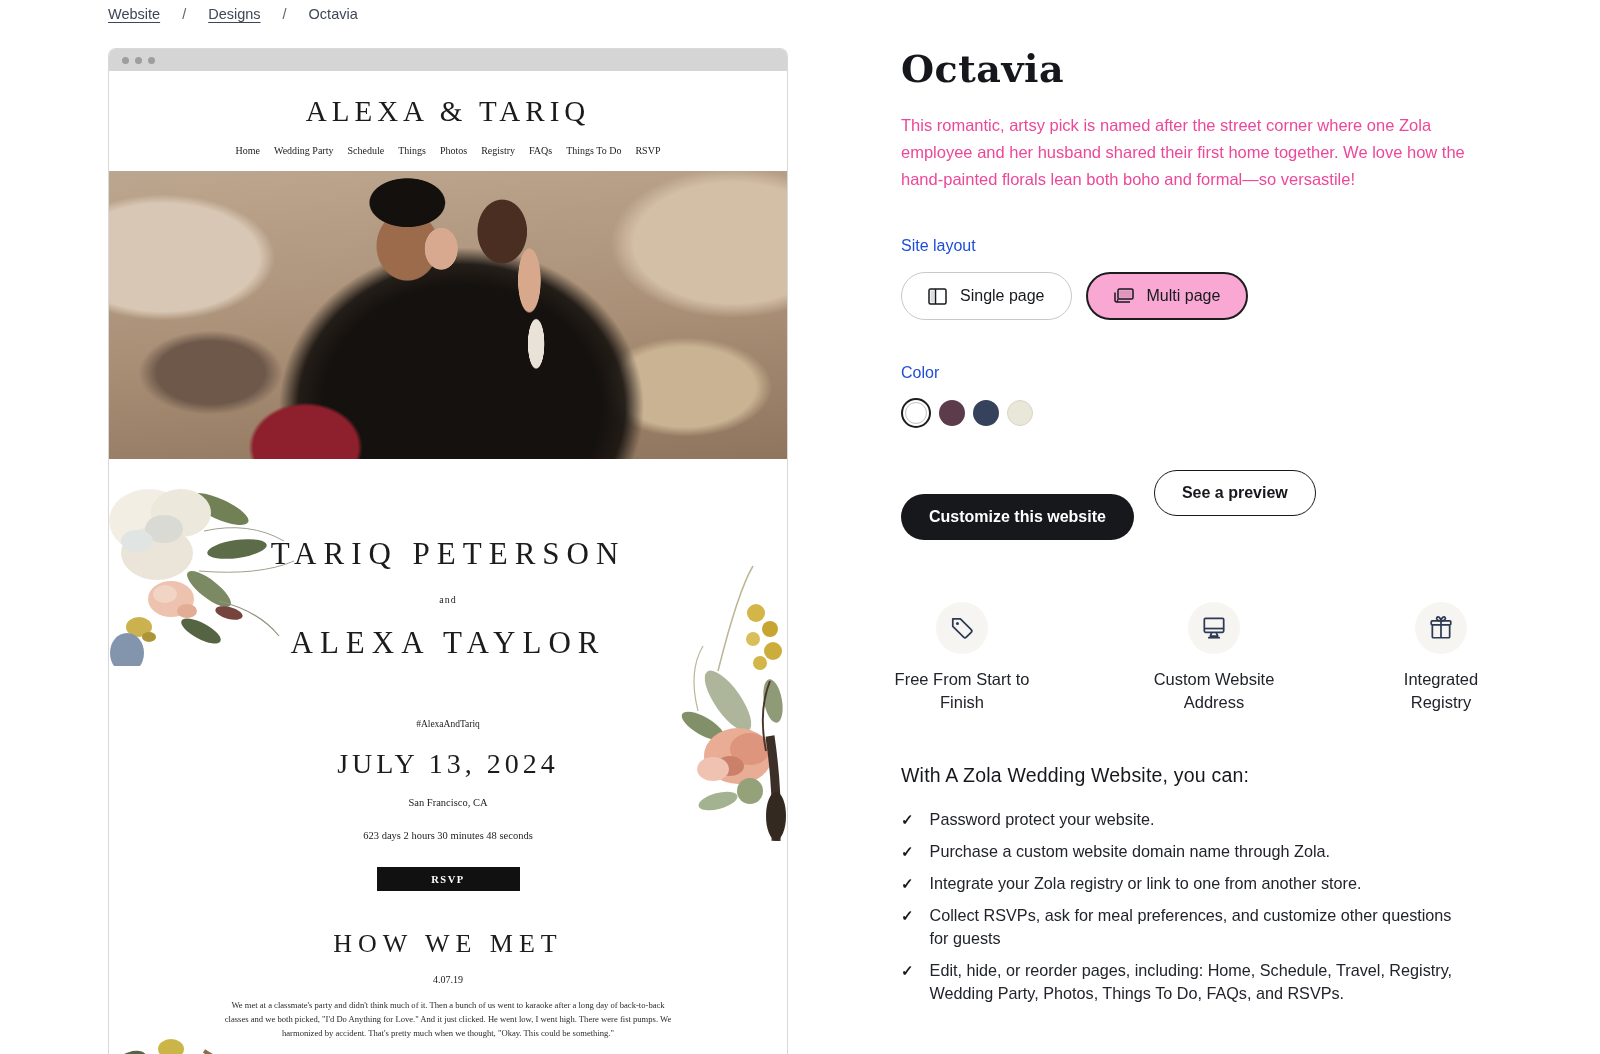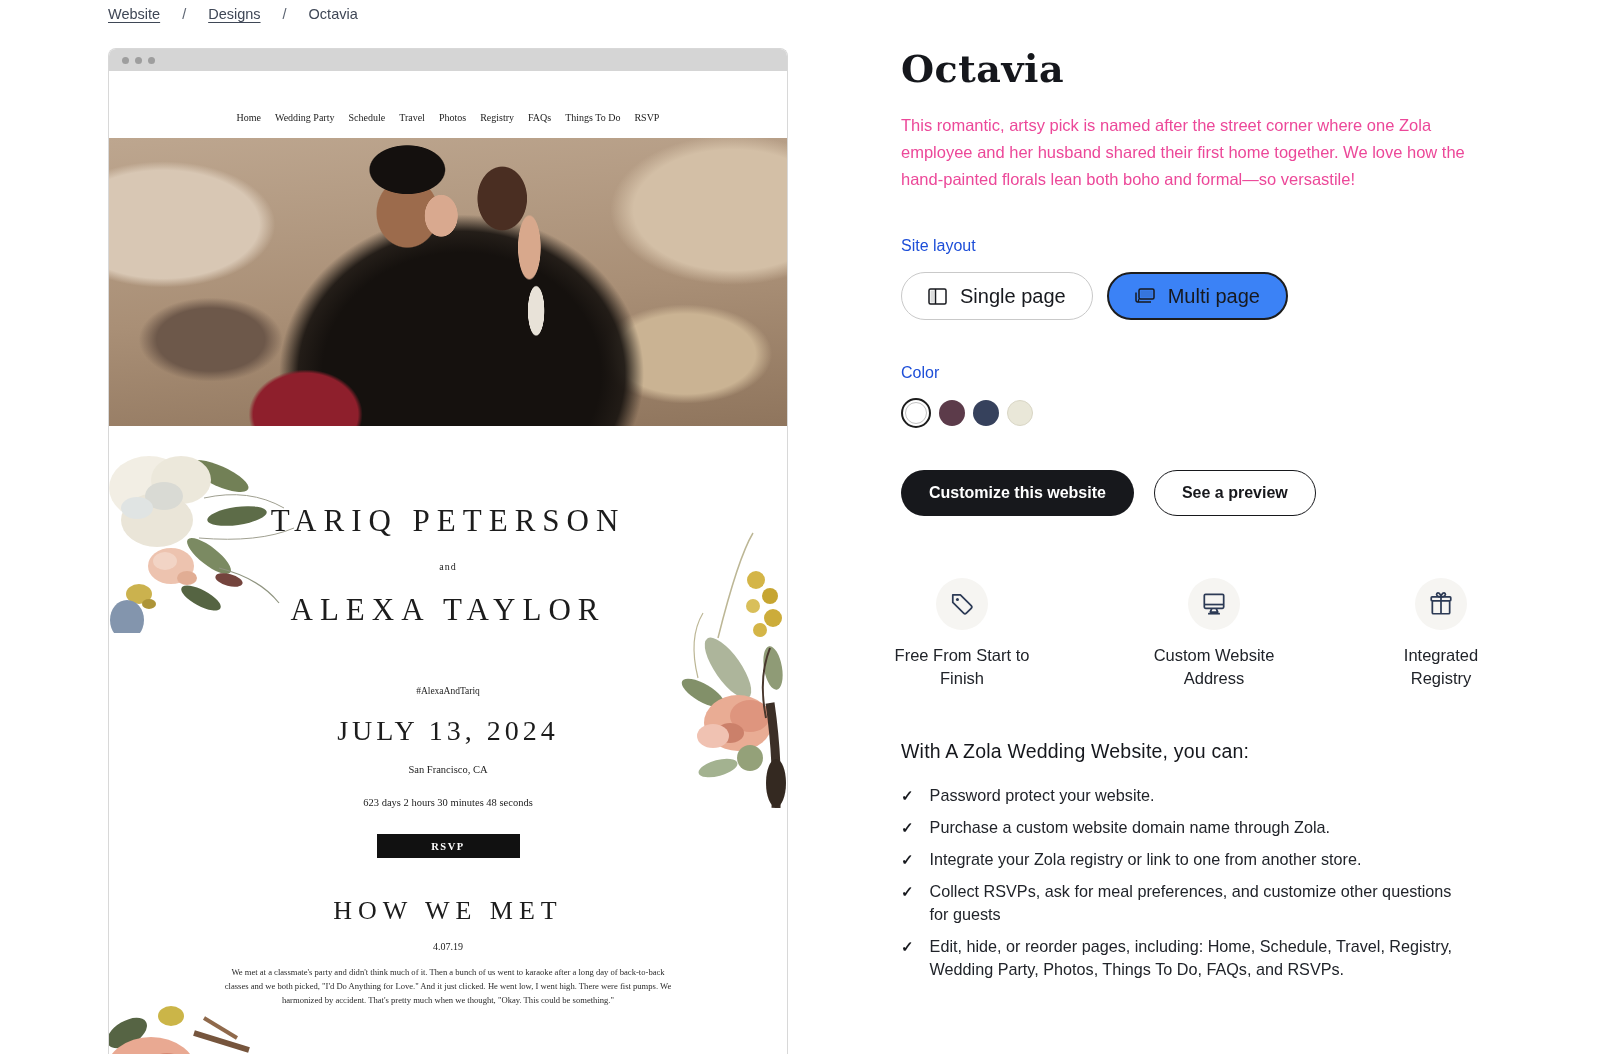--- a/index.html
+++ b/index.html
@@ -89,40 +89,41 @@
     font-family:"DejaVu Serif", serif; font-weight:700; font-size:38px;
     letter-spacing:0.5px; color:#15171c;
   }
   .tpl-desc { margin-top:21px; width:586px; font-size:16.5px; line-height:27px; color:#ec4899; }
 
   .section-label { margin-top:44px; font-size:16px; color:#1d4ed8; }
 
   .layout-row { margin-top:17px; display:flex; gap:14px; }
   .layout-btn {
     height:48px; border-radius:26px; padding:0 26px; background:#fff;
-    display:flex; align-items:center; gap:13px; font-size:20px; color:#17191e;
+    display:flex; align-items:center; gap:13px; font-size:16px; color:#17191e;
     border:1px solid #c9c9c9; cursor:pointer; font-family:"Liberation Sans", sans-serif;
   }
-  .layout-btn.selected { border:2px solid #1d1d1d; background:#3b82f6;justify-content:flex-end; }
+  .layout-btn.selected { border:2px solid #1d1d1d; background:#f9a8d4;justify-content:flex-end; }
   .layout-btn svg { display:block; }
 
   .swatch-row { margin-top:16px; display:flex; gap:8px; align-items:center; }
   .swatch { width:26px; height:26px; border-radius:50%; cursor:pointer; }
   .swatch-sel-ring {
     width:30px; height:30px; border-radius:50%; border:2px solid #1d1d1d;
     display:flex; align-items:center; justify-content:center; cursor:pointer;
   }
   .swatch-sel-ring .swatch { width:22px; height:22px; border:1px solid #c2c2c2; }
   .swatch.bordered { border:1px solid #d9d6c5; }
 
   .cta-row { margin-top:42px; display:flex; gap:20px; }
   .btn-primary {
     height:46px; padding:0 28px; border:none; border-radius:24px;
     background:#17181c; color:#fff; font-size:16px; font-weight:700; cursor:pointer;
     font-family:"Liberation Sans", sans-serif;
+    margin-top:24px;
   }
   .btn-secondary {
     height:46px; padding:0 27px; border:1.5px solid #17181c; border-radius:24px;
     background:#fff; color:#17181c; font-size:16px; font-weight:700; cursor:pointer;
     font-family:"Liberation Sans", sans-serif;
   }
 
   .features { margin-top:62px; width:586px; display:flex; justify-content:space-between; }
   .feature { text-align:center; }
   .feature:nth-child(1){ width:170px; margin-left:-24px; }
@@ -156,25 +157,26 @@
   </nav>
 
   <div class="browser">
     <div class="browser-bar">
       <span class="dot"></span>
       <span class="dot"></span>
       <span class="dot"></span>
     </div>
 
     <div class="site-header">
+      <div class="site-title">ALEXA &amp; TARIQ</div>
       <div class="site-nav">
         <span>Home</span>
         <span>Wedding Party</span>
         <span>Schedule</span>
-        <span>Travel</span>
+        <span>Things</span>
         <span>Photos</span>
         <span>Registry</span>
         <span>FAQs</span>
         <span>Things To Do</span>
         <span>RSVP</span>
       </div>
     </div>
 
     <div class="photo"></div>
 

